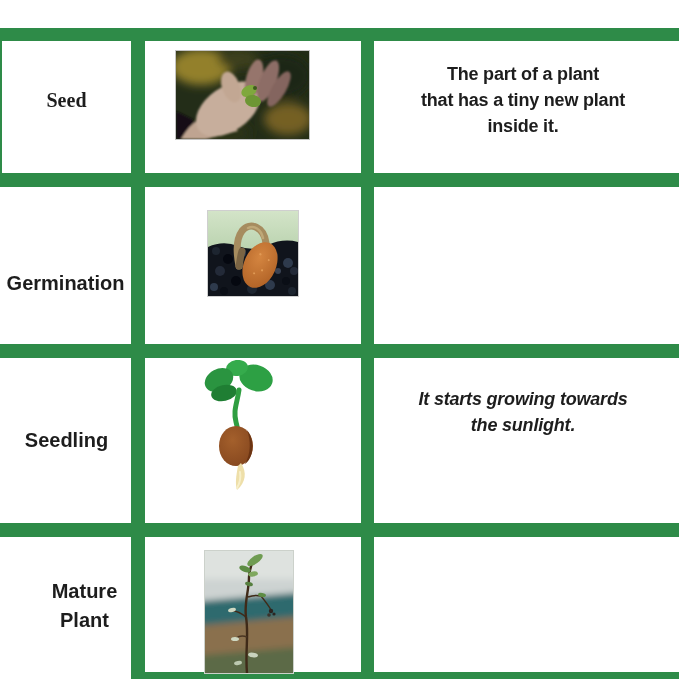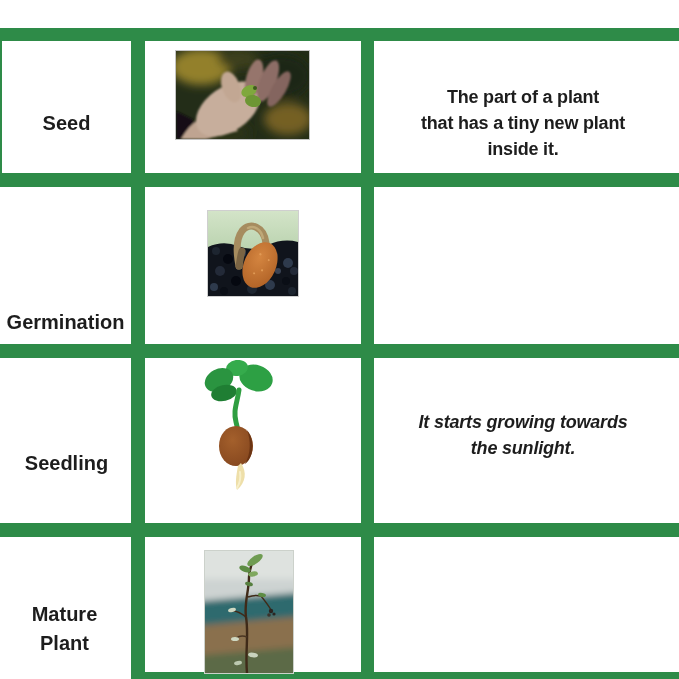--- a/index.html
+++ b/index.html
@@ -12,28 +12,28 @@
   .hbar2 { left:0; top:173px; width:679px; height:14px; }
   .hbar3 { left:0; top:344px; width:679px; height:14px; }
   .hbar4 { left:0; top:523px; width:679px; height:14px; }
   .hbar5 { left:131px; top:672px; width:548px; height:7px; }
   .vbar1 { left:131px; top:28px; width:14px; height:644px; }
   .vbar2 { left:361px; top:28px; width:13px; height:644px; }
   .sliver { left:0; top:28px; width:2px; height:159px; }
 
   .cell { position:absolute; display:flex; align-items:center; justify-content:center;
           text-align:center; color:var(--ink); font-weight:bold; box-sizing:border-box;
-          white-space:pre-line;margin-top:23px; }
+          white-space:pre-line; }
   .label-cell { font-size:20px; line-height:29px; }
   .desc-cell  { font-size:18px; line-height:26px; letter-spacing:-0.2px; }
 
-  .r1l { left:2px; top:41px;  width:129px; height:119px; }
-  .r2l { left:0;   top:203px; width:131px; height:193px; }
+  .r1l { left:2px; top:41px;  width:129px; height:119px;font-family:Liberation Serif, serif; }
+  .r2l { left:0;   top:187px; width:131px; height:193px; }
   .r3l { left:2px; top:358px; width:129px; height:164px; }
-  .r4l { left:0; top:537px; width:129px; height:135px; padding-top:2px; }
+  .r4l { left:20px; top:537px; width:129px; height:135px; padding-top:2px; }
 
   .r1d { left:374px; top:41px;  width:298px; height:132px; align-items:flex-start; padding-top:20px; }
   .r2d { left:374px; top:187px; width:298px; height:157px; }
   .r3d { left:374px; top:358px; width:298px; height:164px; align-items:flex-start; padding-top:28px;font-style:italic; }
   .r4d { left:374px; top:537px; width:298px; height:135px; }
 
   .img { position:absolute; overflow:hidden; }
   .img svg { display:block; width:100%; height:100%; }
   .img1 { left:175px; top:50px;  width:133px; height:88px;  border:1px solid #c4c4c4; }
   .img2 { left:207px; top:210px; width:90px;  height:85px;  border:1px solid #cfcfcf; }

